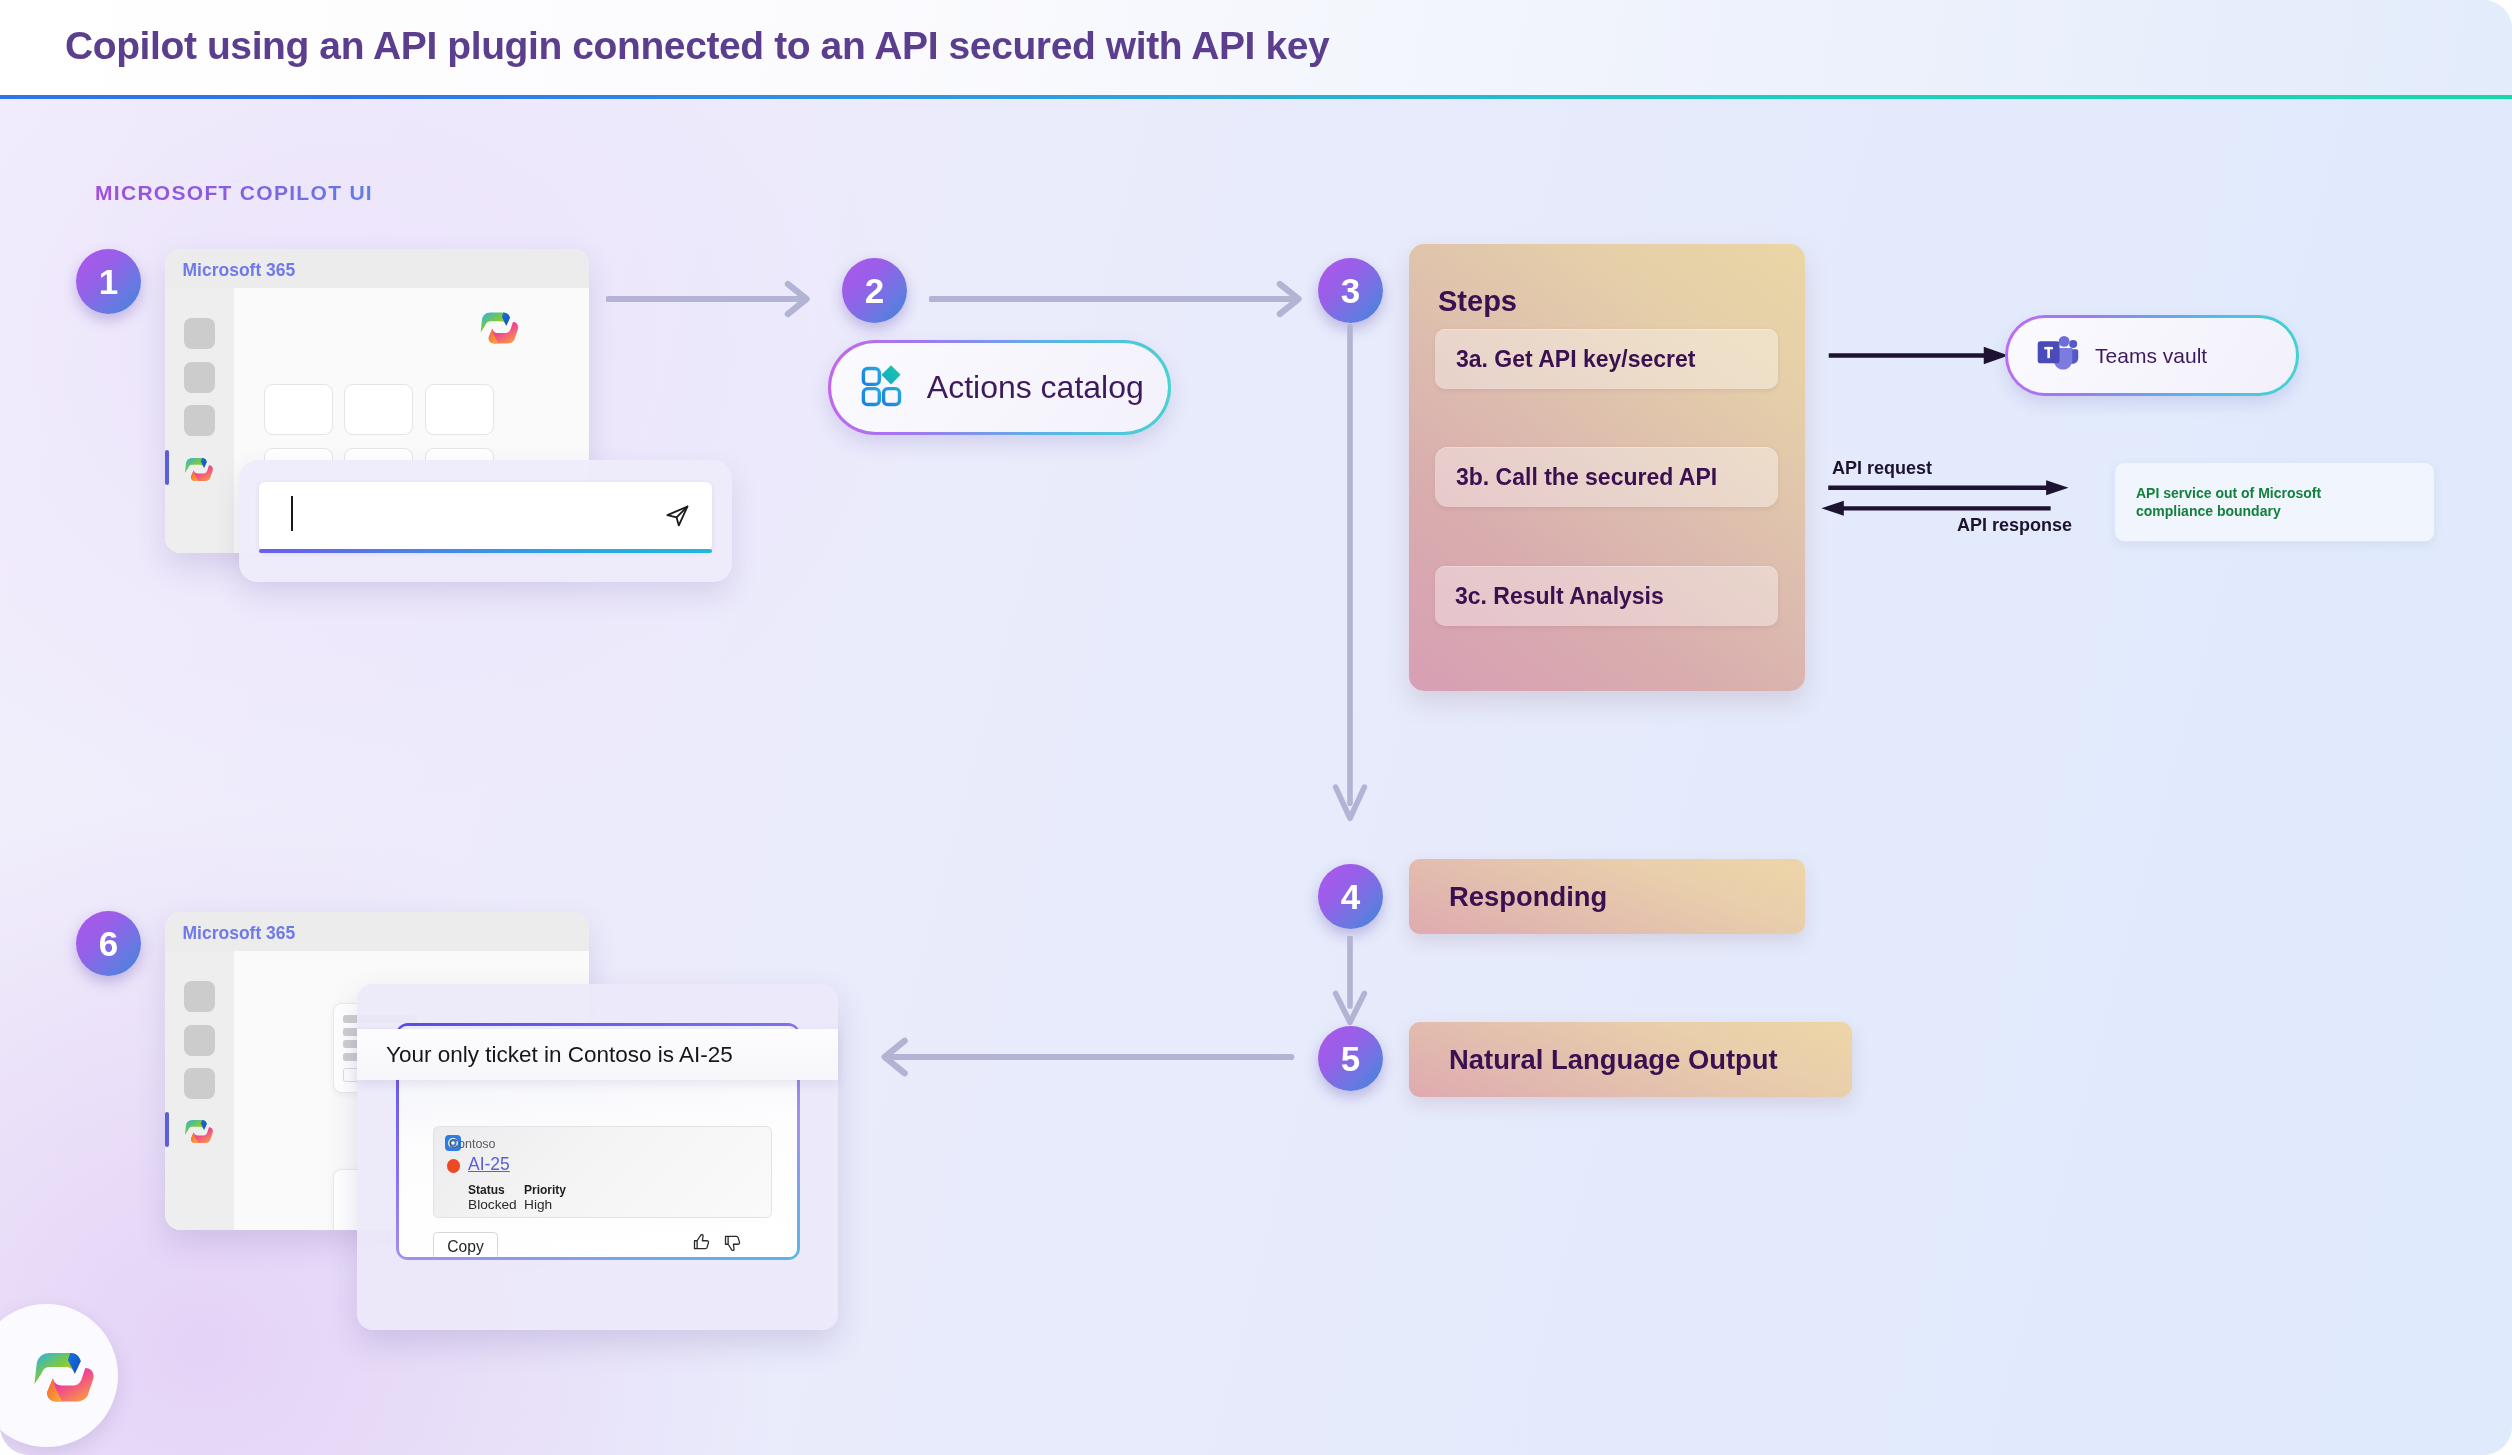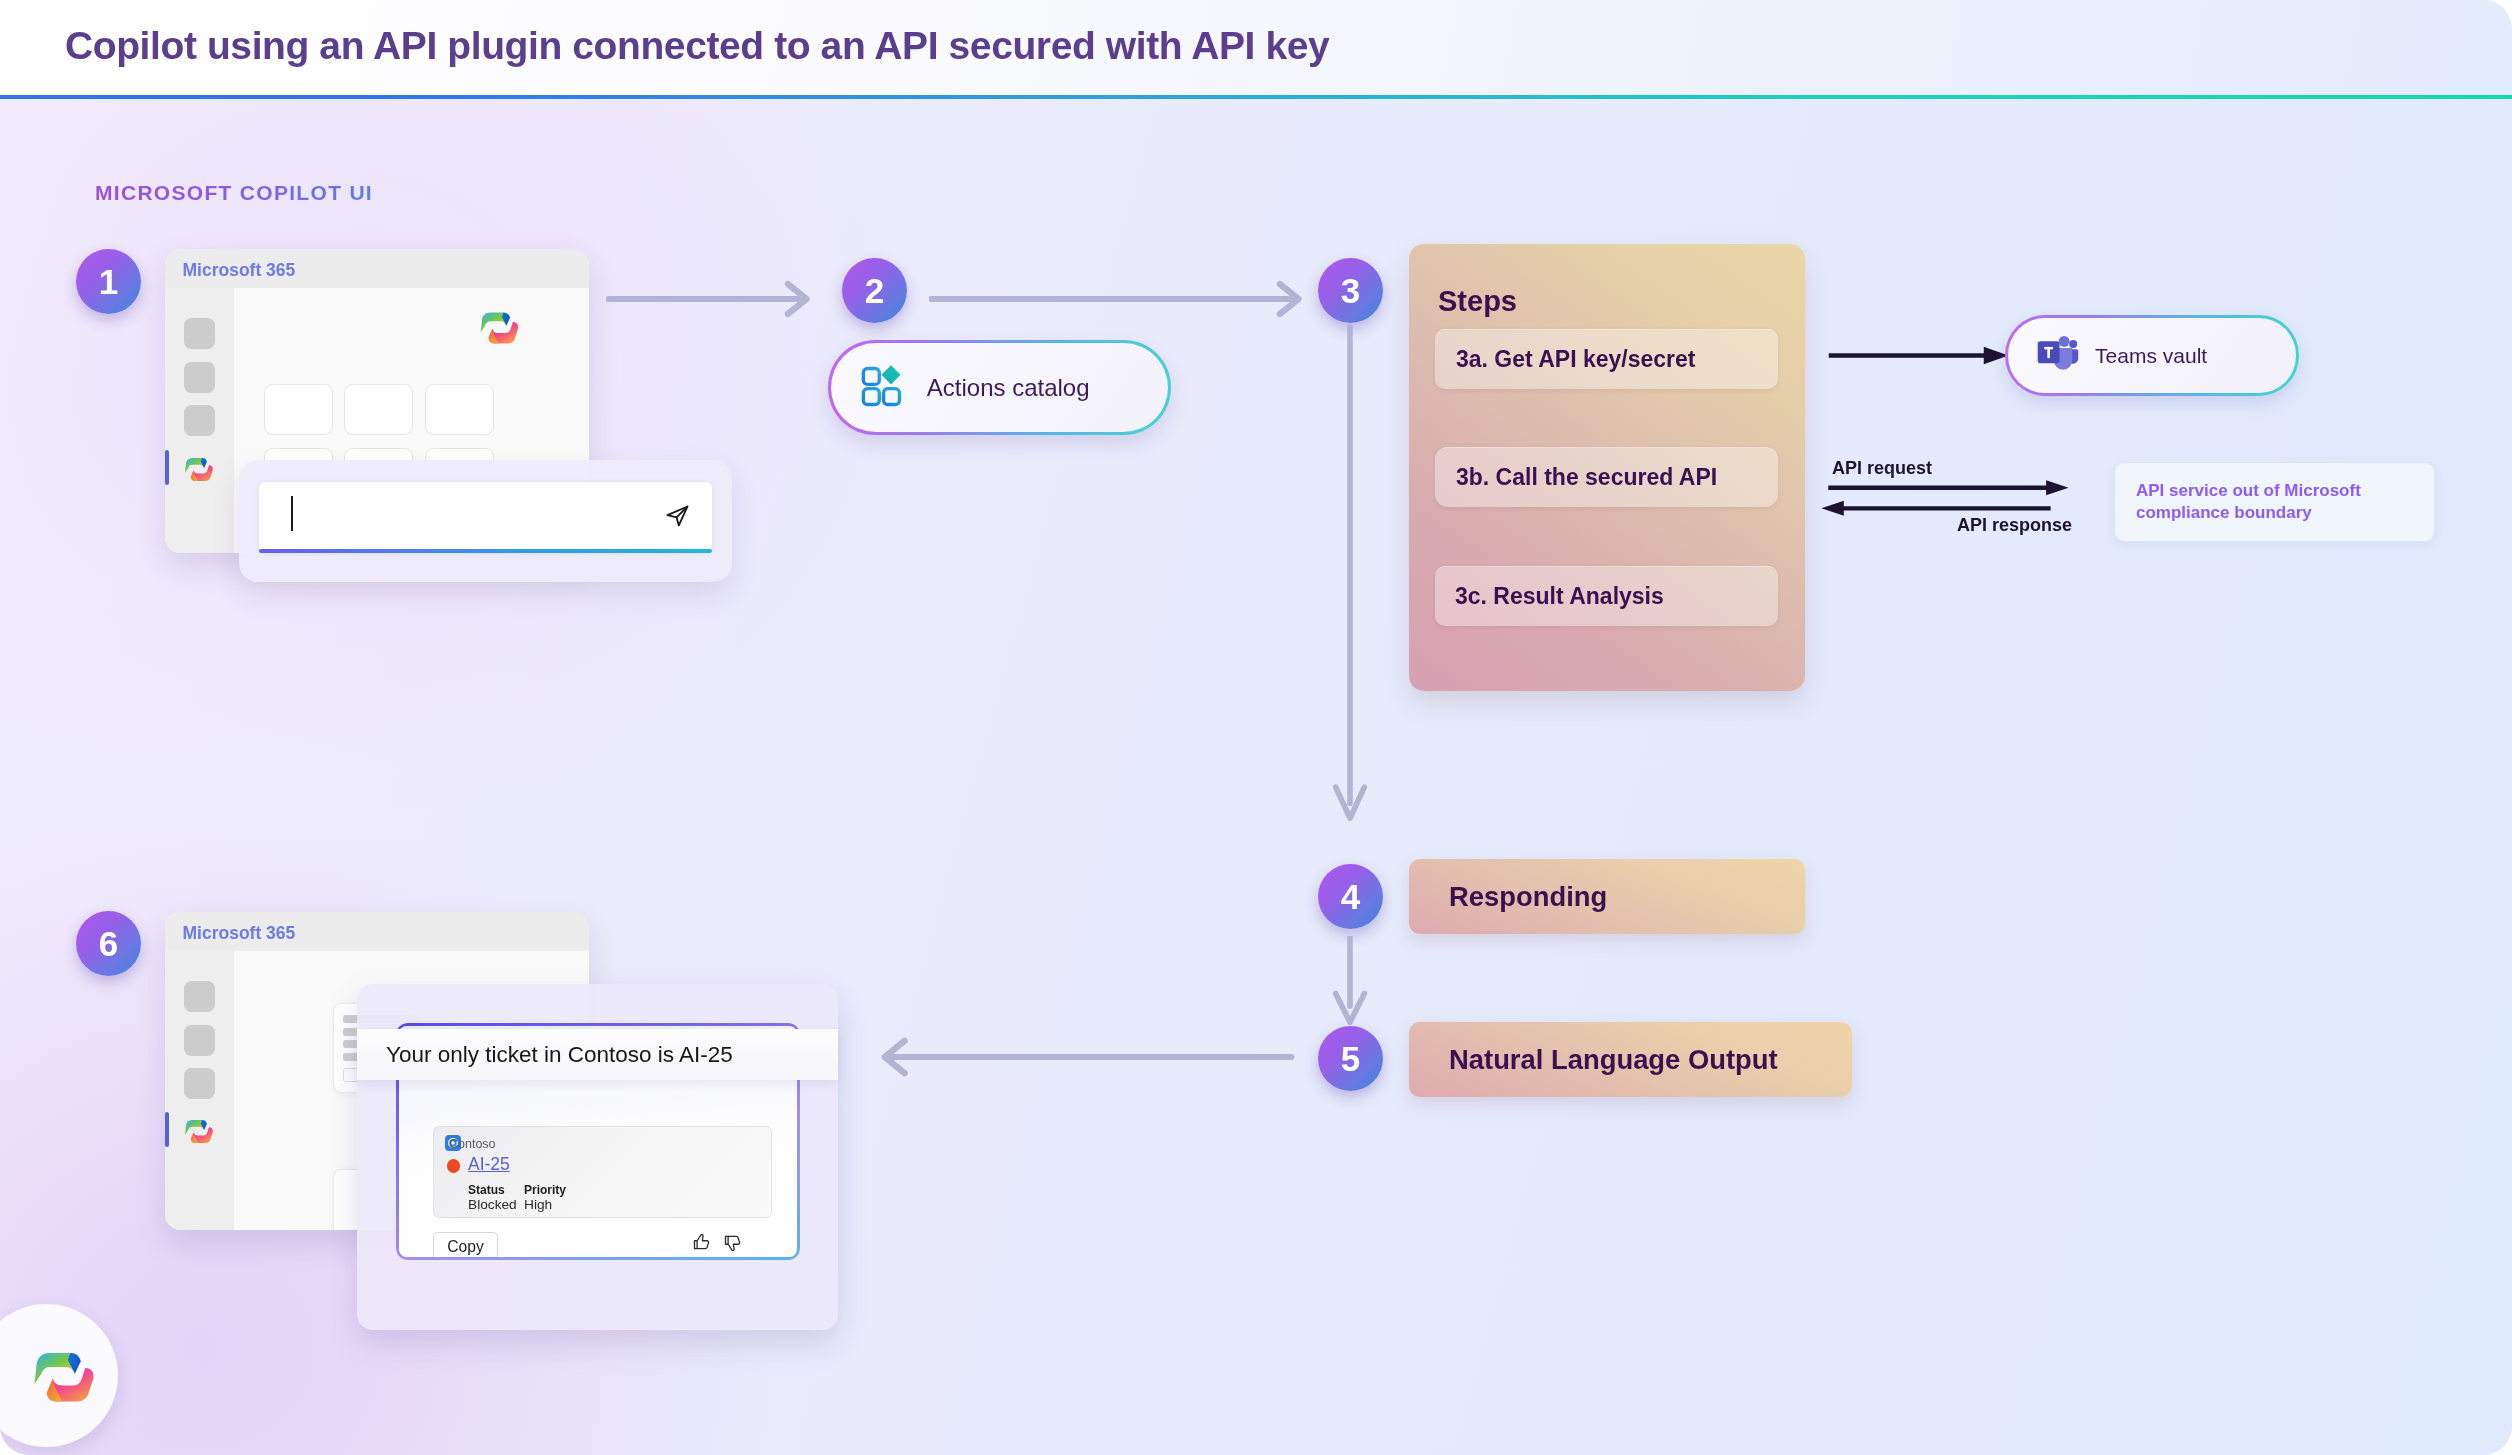--- a/index.html
+++ b/index.html
@@ -122,21 +122,21 @@
     position:absolute; left:828px; top:340px; width:343px; height:95px;
     border-radius:47px; padding:3.1px;
     background:linear-gradient(96deg,#c565ef 0%,#9d7af0 28%,#58b6e6 66%,#49d3d0 100%);
     box-shadow:0 8.7px 18.7px rgba(90,70,160,0.16);
   }
   .pill-inner {
     width:100%; height:100%; border-radius:45px;
     background:linear-gradient(125deg,#fbfaff 0%,#f3f2fb 100%);
     display:flex; align-items:center; gap:18.7px; padding-left:26px;
   }
-  .pill-label { font-size:24px; font-weight:400; color:#3c1a5b; }
+  .pill-label { font-size:32px; font-weight:400; color:#3c1a5b; }
 
   
   .steps-panel {
     position:absolute; left:1409px; top:244px; width:396px; height:447px;
     border-radius:15px;
     background:linear-gradient(215deg,#ead6a6 0%,#e5cfa9 22%,#ddbeae 48%,#d9acae 72%,#d79fb4 100%);
     box-shadow:0 11.2px 25px rgba(130,90,110,0.18);
   }
   .steps-title {
     position:absolute; left:29px; top:41px;
@@ -167,21 +167,21 @@
   }
   .vault-label { font-size:21px; color:#3c1a5b; }
 
   
   .api-box {
     position:absolute; left:2114px; top:462px; width:321px; height:80px;
     border-radius:10px; background:#f0f5fe; border:0.9px solid #dde6f6;
     box-shadow:0 3.1px 8.7px rgba(80,90,140,0.08);
     display:flex; align-items:center; padding:0 21px;
   }
-  .api-box-text { font-size:17px; font-weight:600; color:#8b5cf6; line-height:1.32; }
+  .api-box-text { font-size:14px; font-weight:600; color:#15803d; line-height:1.32; }
   .api-lbl { position:absolute; font-size:18px; font-weight:600; color:#1d1230; }
 
   
   .gbox {
     position:absolute; border-radius:11.2px;
     background:linear-gradient(200deg,#eed5a8 0%,#e9cfab 30%,#e3bfae 62%,#dfaab0 100%);
     box-shadow:0 7.5px 17.5px rgba(130,90,110,0.16);
     display:flex; align-items:center; padding-left:40px;
     font-size:27.4px; font-weight:700; color:#3a1050;
   }

